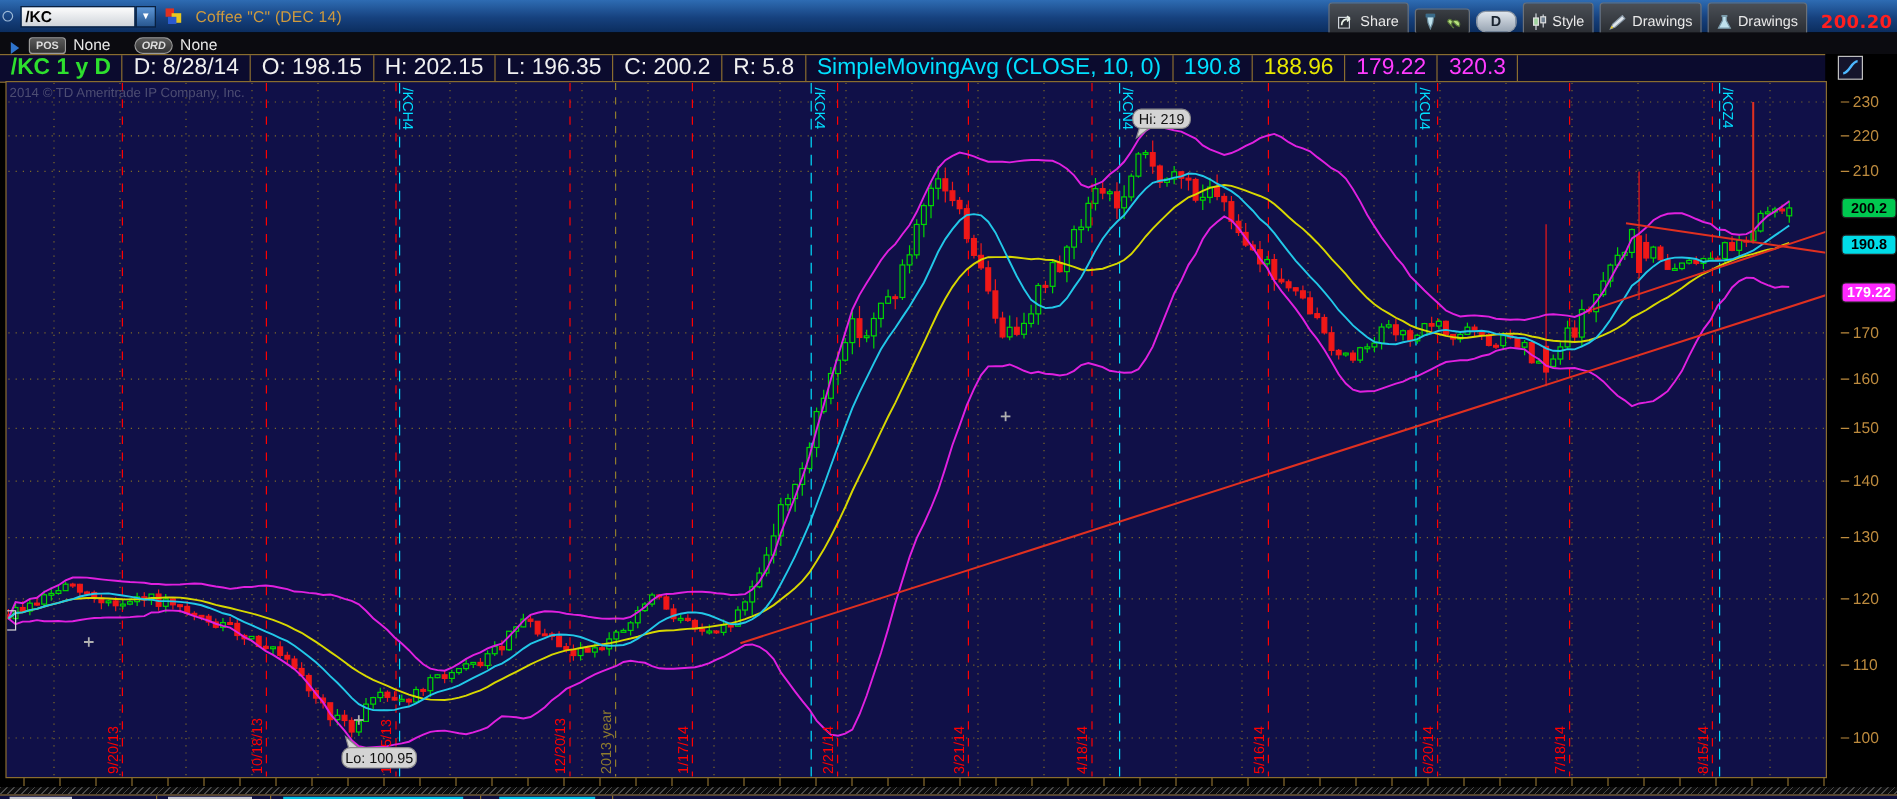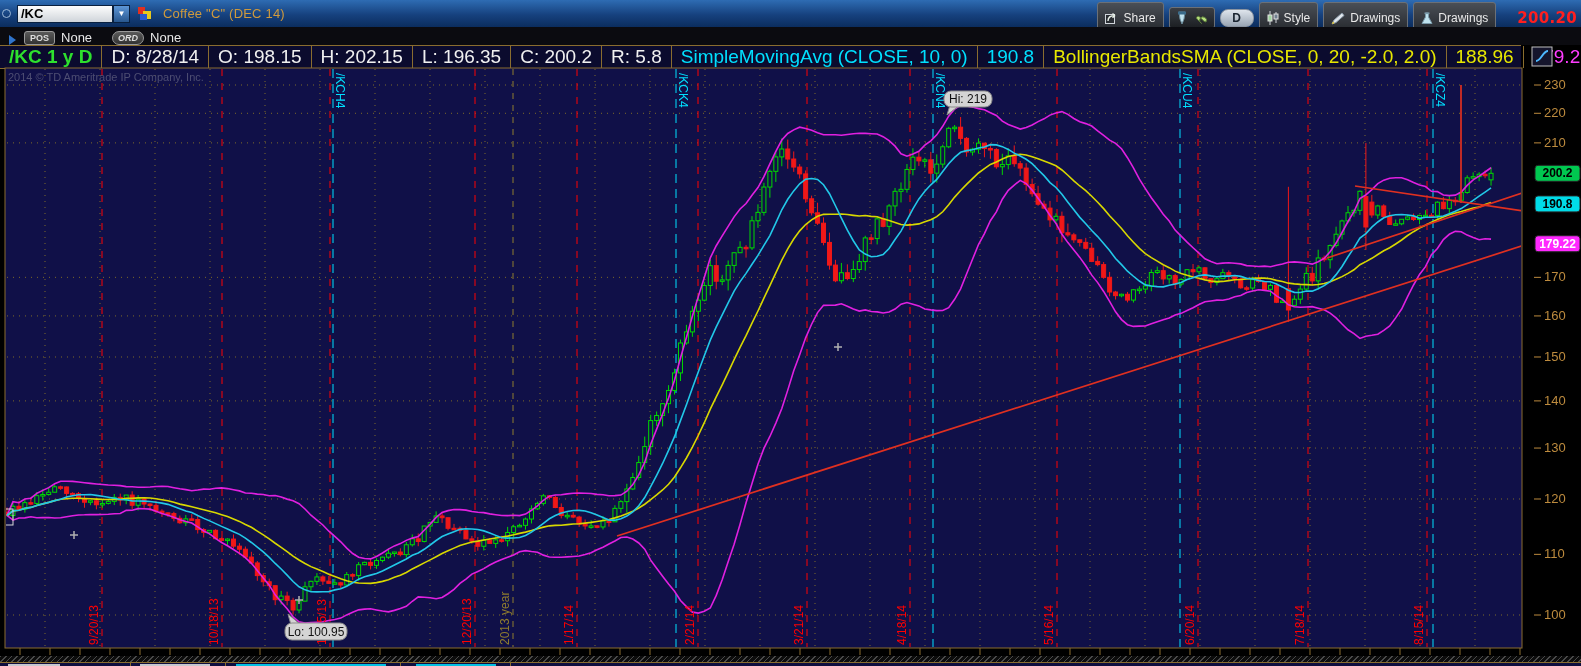--- a/index.html
+++ b/index.html
@@ -21,21 +21,21 @@
   .li-y{left:5px;top:4px;width:8px;height:8px;background:#e8c81e;}
   .li-b{left:2px;top:7px;width:7px;height:6px;background:#2a5ad0;}
   .chart-title{color:#cf9a3d;font-size:13px;margin-left:10px;letter-spacing:.2px;}
   .tb-right{position:absolute;right:4px;top:2px;display:flex;align-items:center;gap:5px;}
   .tbtn{display:flex;align-items:center;gap:5px;height:32px;padding:0 7px;border:1px solid #6b7077;border-radius:3px;
     background:linear-gradient(#4a4f56,#23262b);color:#e9e9e9;font-size:12px;cursor:pointer;}
   .tgroup{display:flex;align-items:center;gap:6px;height:20px;padding:0 6px;border:1px solid #6b7077;border-radius:3px;
     background:linear-gradient(#3a3e44,#1b1e22);}
   .dbtn{height:18px;min-width:34px;border:1px solid #8b95a2;border-radius:8px;
     background:linear-gradient(#dfe5ec,#9aa6b4);color:#1a2430;font:bold 12px "Liberation Sans",sans-serif;cursor:pointer;}
-  .last-price{color:#ff1f1f;font:bold 15px "DejaVu Sans",sans-serif;margin-left:16px;letter-spacing:.3px;}
+  .last-price{color:#ff1f1f;font:bold 15px "DejaVu Sans",sans-serif;margin-left:6px;letter-spacing:.3px;}
   .ticon{display:block;}
 
   
   .row2{position:absolute;left:0;top:27px;width:1581px;height:18px;background:#0b0b10;
     display:flex;align-items:flex-end;color:#e8e8e8;font-size:13px;}
   .expand-arr{width:0;height:0;border-left:7px solid #2f74cc;border-top:5px solid transparent;
     border-bottom:5px solid transparent;margin:0 8px 0 9px;}
   .badge{font:bold 9px "Liberation Sans",sans-serif;color:#ddd;background:linear-gradient(#5a5a5a,#333);
     border:1px solid #9a9a9a;padding:1px 5px;margin-right:6px;}
   .badge.pos{border-radius:3px;}
@@ -138,21 +138,20 @@
   <div class="datarow">
     <div class="dcell c-green">/KC 1 y D</div>
     <div class="dcell c-white">D: 8/28/14</div>
     <div class="dcell c-white">O: 198.15</div>
     <div class="dcell c-white">H: 202.15</div>
     <div class="dcell c-white">L: 196.35</div>
     <div class="dcell c-white">C: 200.2</div>
     <div class="dcell c-white">R: 5.8</div>
     <div class="dcell c-cyan">SimpleMovingAvg (CLOSE, 10, 0)</div>
     <div class="dcell c-cyan">190.8</div>
-    <div class="dcell c-yellow">BollingerBandsSMA (CLOSE, 0, 20, -2.0, 2.0)</div>
     <div class="dcell c-yellow">188.96</div>
     <div class="dcell c-magenta">179.22</div>
     <div class="dcell c-magenta">320.3</div>
   </div>
 
   <svg id="chart-svg" width="1581" height="666" viewBox="0 0 1581 666">
       <rect x="5" y="68" width="1517" height="580" fill="#101048" stroke="#8a6d2f"></rect>
       <defs>
         <clipPath id="plotclip">
           <rect x="6" y="69" width="1515" height="578"></rect>

